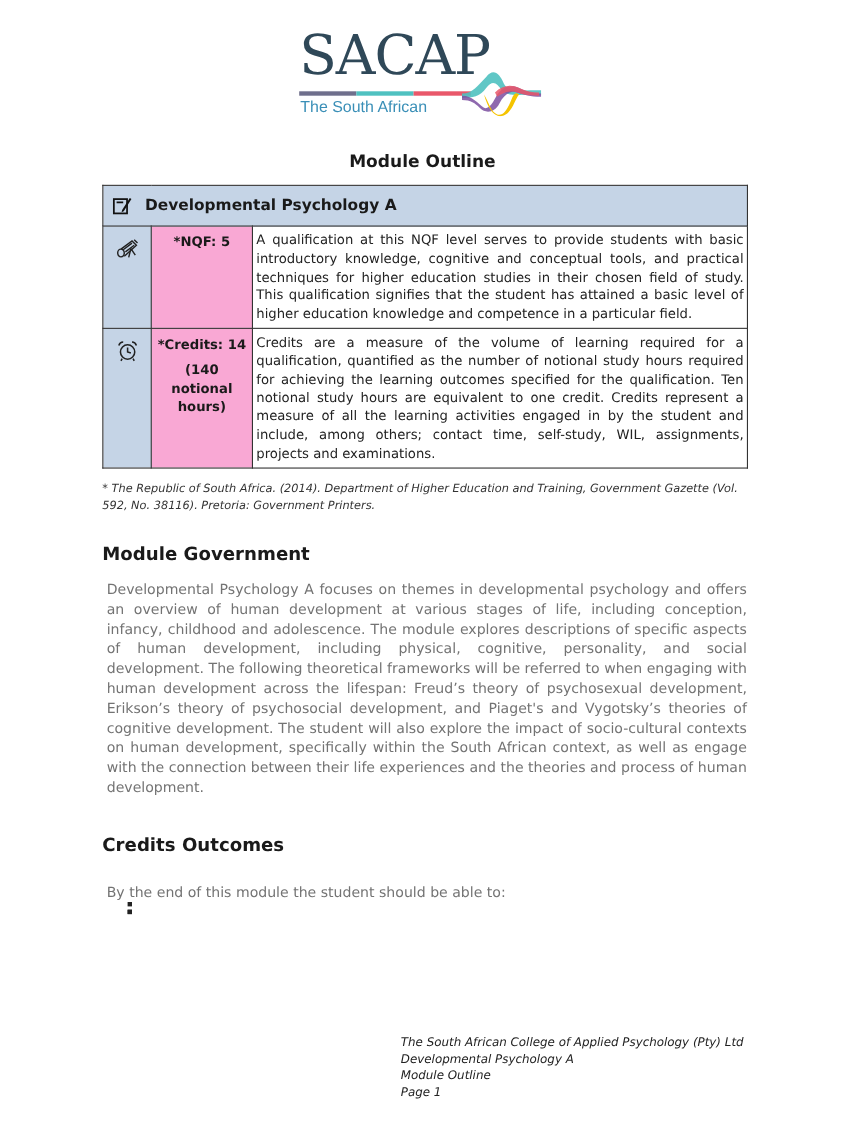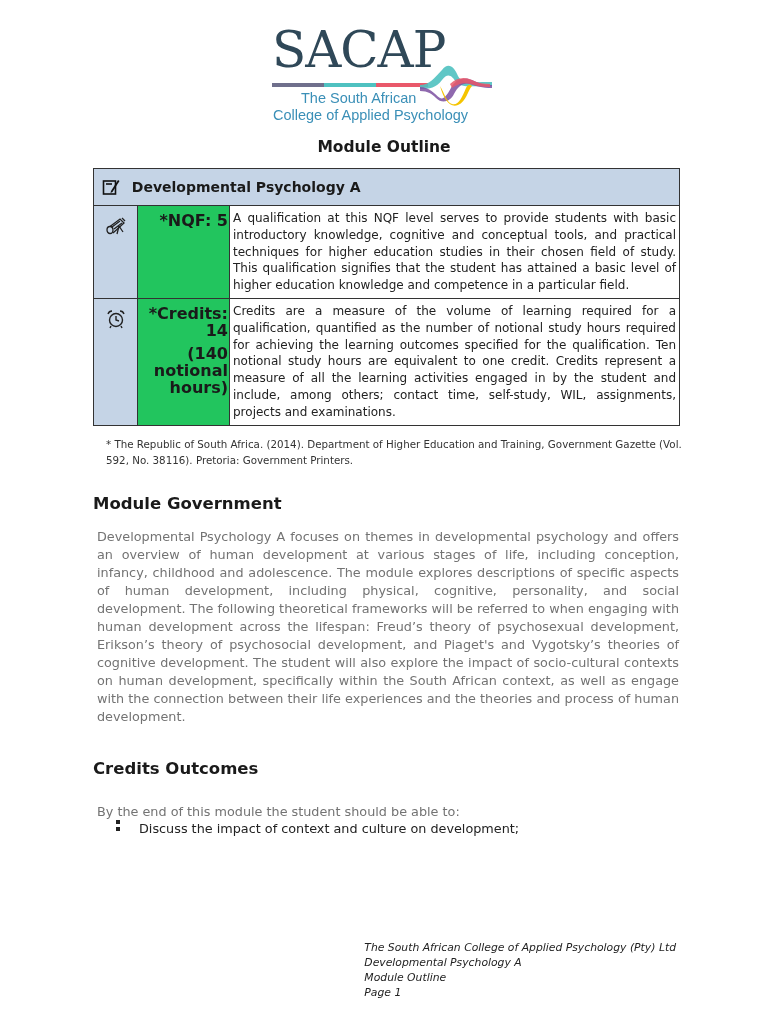--- a/index.html
+++ b/index.html
@@ -15,25 +15,25 @@
 
   .doc-title { position: absolute; left: 0; width: 768px; top: 138px; text-align: center;
                font-size: 15.5px; font-weight: bold; }
 
   table.mod { position: absolute; left: 93px; top: 168px; width: 587px; border-collapse: collapse;
               font-size: 12px; }
   table.mod td { border: 1px solid #333; vertical-align: top; }
   .hdr-cell { background: #c5d4e6; height: 36px; padding: 0 8px; vertical-align: middle !important; }
   .hdr-title { font-size: 14px; font-weight: bold; margin-left: 8px; vertical-align: middle; }
   .icon-cell { background: #c5d4e6; width: 41px; text-align: center; padding-top: 10px; }
-  .label-cell { background: #22c55e; width: 89px; text-align: right; font-weight: bold; font-size: 16px;
+  .label-cell { background: #f9a8d4; width: 89px; text-align: center; font-weight: bold; font-size: 12px;
                 padding-top: 6px; line-height: 17px; }
   .text-cell { padding: 4px 3px 4px 3px; text-align: justify; line-height: 16.8px; font-size: 12px; color: #222; }
 
-  .footnote { position: absolute; left: 106px; top: 436px; width: 590px; font-size: 10.3px;
+  .footnote { position: absolute; left: 93px; top: 436px; width: 590px; font-style: italic; font-size: 10.3px;
               line-height: 16px; color: #333; }
   h2 { position: absolute; left: 93px; margin: 0; font-size: 16.5px; font-weight: bold; }
   .para { position: absolute; left: 93px; width: 582px; font-size: 12.8px; line-height: 18px; text-align: justify;
           color: #737373; margin: 4px; }
   .bullets { position: absolute; left: 93px; width: 590px; margin: 0; padding: 0; list-style: none; font-size: 12.8px;
              color: #222; }
   .bullets li { position: relative; padding-left: 46px; line-height: 18px; margin-bottom: 7px; }
   .bullet-mark { position: absolute; left: 23px; top: 7px; width: 4px; height: 4px; background: #222; }
   .footer { position: absolute; right: 92px; top: 940px; font-style: italic; font-size: 10.8px;
             line-height: 15px; color: #222; }
@@ -45,22 +45,21 @@
   <div class="logo-word">SACAP</div>
   <div class="logo-line" style="left:0;width:52px;background:#6f6f8c;"></div>
   <div class="logo-line" style="left:52px;width:52px;background:#4fc1c0;"></div>
   <div class="logo-line" style="left:104px;width:52px;background:#e9586a;"></div>
   <svg class="logo-wave" viewBox="0 0 72 48">
     <path d="M0 27 C10 27 14 20 22 12 C28 4 34 8 38 18 C42 26 50 24 72 24 L72 28 C50 28 42 30 36 24 C32 18 28 14 22 22 C16 30 10 31 0 31 Z" fill="#4fc1c0" opacity="0.9"></path>
     <path d="M0 29 C10 29 14 36 20 40 C24 42 28 36 32 28 C36 22 44 18 52 22 C58 25 64 27 72 27 L72 30 C62 30 56 28 50 26 C44 24 38 28 34 36 C30 44 22 46 16 40 C12 36 8 33 0 33 Z" fill="#7b4fa0" opacity="0.85"></path>
     <path d="M20 28 C24 34 26 44 32 46 C38 48 42 40 46 30 C48 26 50 26 52 28 C48 32 46 44 38 47 C30 50 24 42 20 28 Z" fill="#f5c400"></path>
     <path d="M30 26 C36 20 44 18 52 22 C58 25 64 26 70 26 L70 29 C62 29 56 28 50 26 C44 24 38 26 32 30 Z" fill="#e9586a" opacity="0.85"></path>
   </svg>
-  <div class="logo-sub" style="top:62px;margin-left:28px;">The South African</div>
-  <div class="logo-sub" style="top:79px;">College of Applied Psychology</div>
+  <div class="logo-sub" style="top:62px;">The South African</div>
 </div>
 
 <div class="doc-title">Module Outline</div>
 
 <table class="mod">
   <tbody>
       <tr>
     <td class="hdr-cell" colspan="3">
       <svg width="18" height="18" viewBox="0 0 18 18" style="vertical-align:middle;">
         <rect x="1.5" y="3" width="12" height="13" fill="none" stroke="#111" stroke-width="1.6"></rect>
@@ -118,21 +117,20 @@
 <p class="para" style="top:799px;">By the end of this module the student should be able to:</p>
 <ul class="bullets" style="top:813px;">
   <li>
     <span class="bullet-mark"></span>
   </li>
   <li>
     <span class="bullet-mark"></span>
   </li>
   <li>
     <span class="bullet-mark"></span>
-    <span>Discuss the impact of context and culture on development;</span>
   </li>
 </ul>
 
 <div class="footer">
   <div>The South African College of Applied Psychology (Pty) Ltd</div>
   <div>Developmental Psychology A</div>
   <div>Module Outline</div>
   <div>Page 1</div>
 </div>
 

